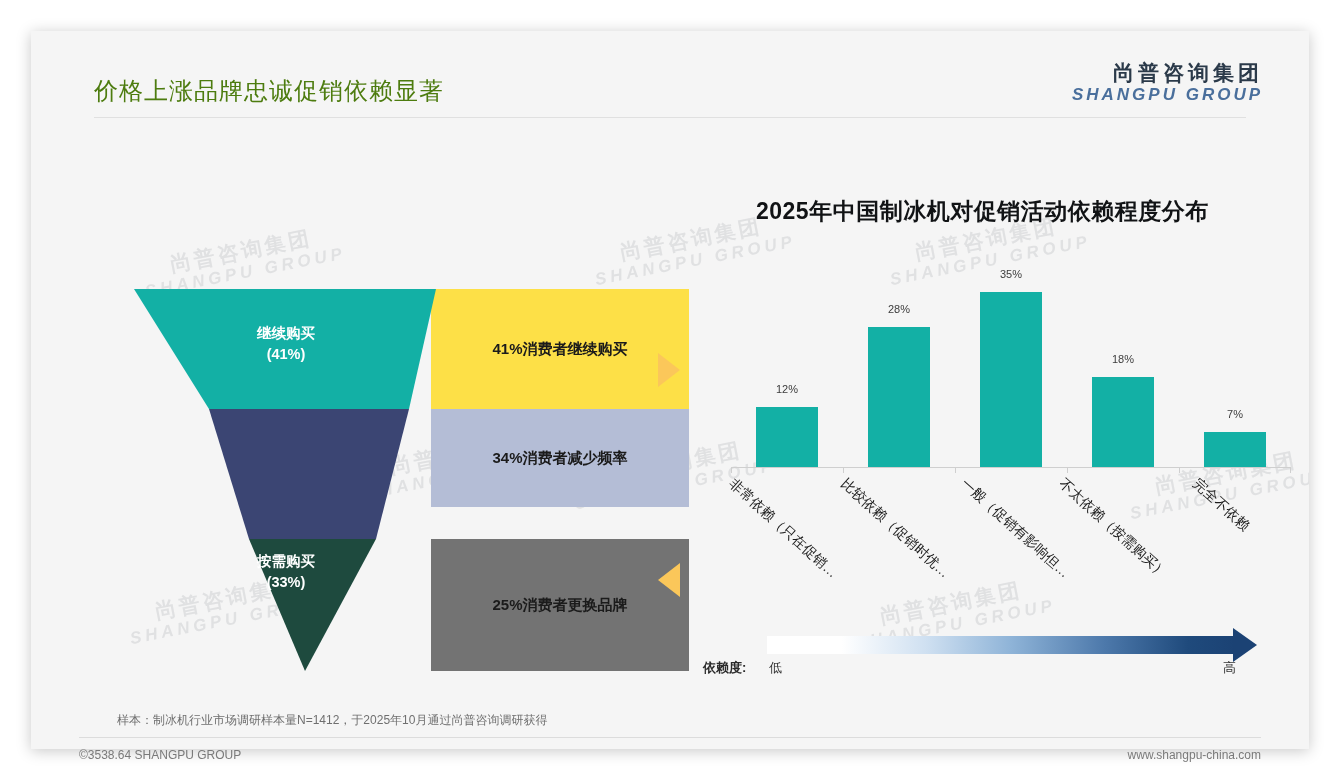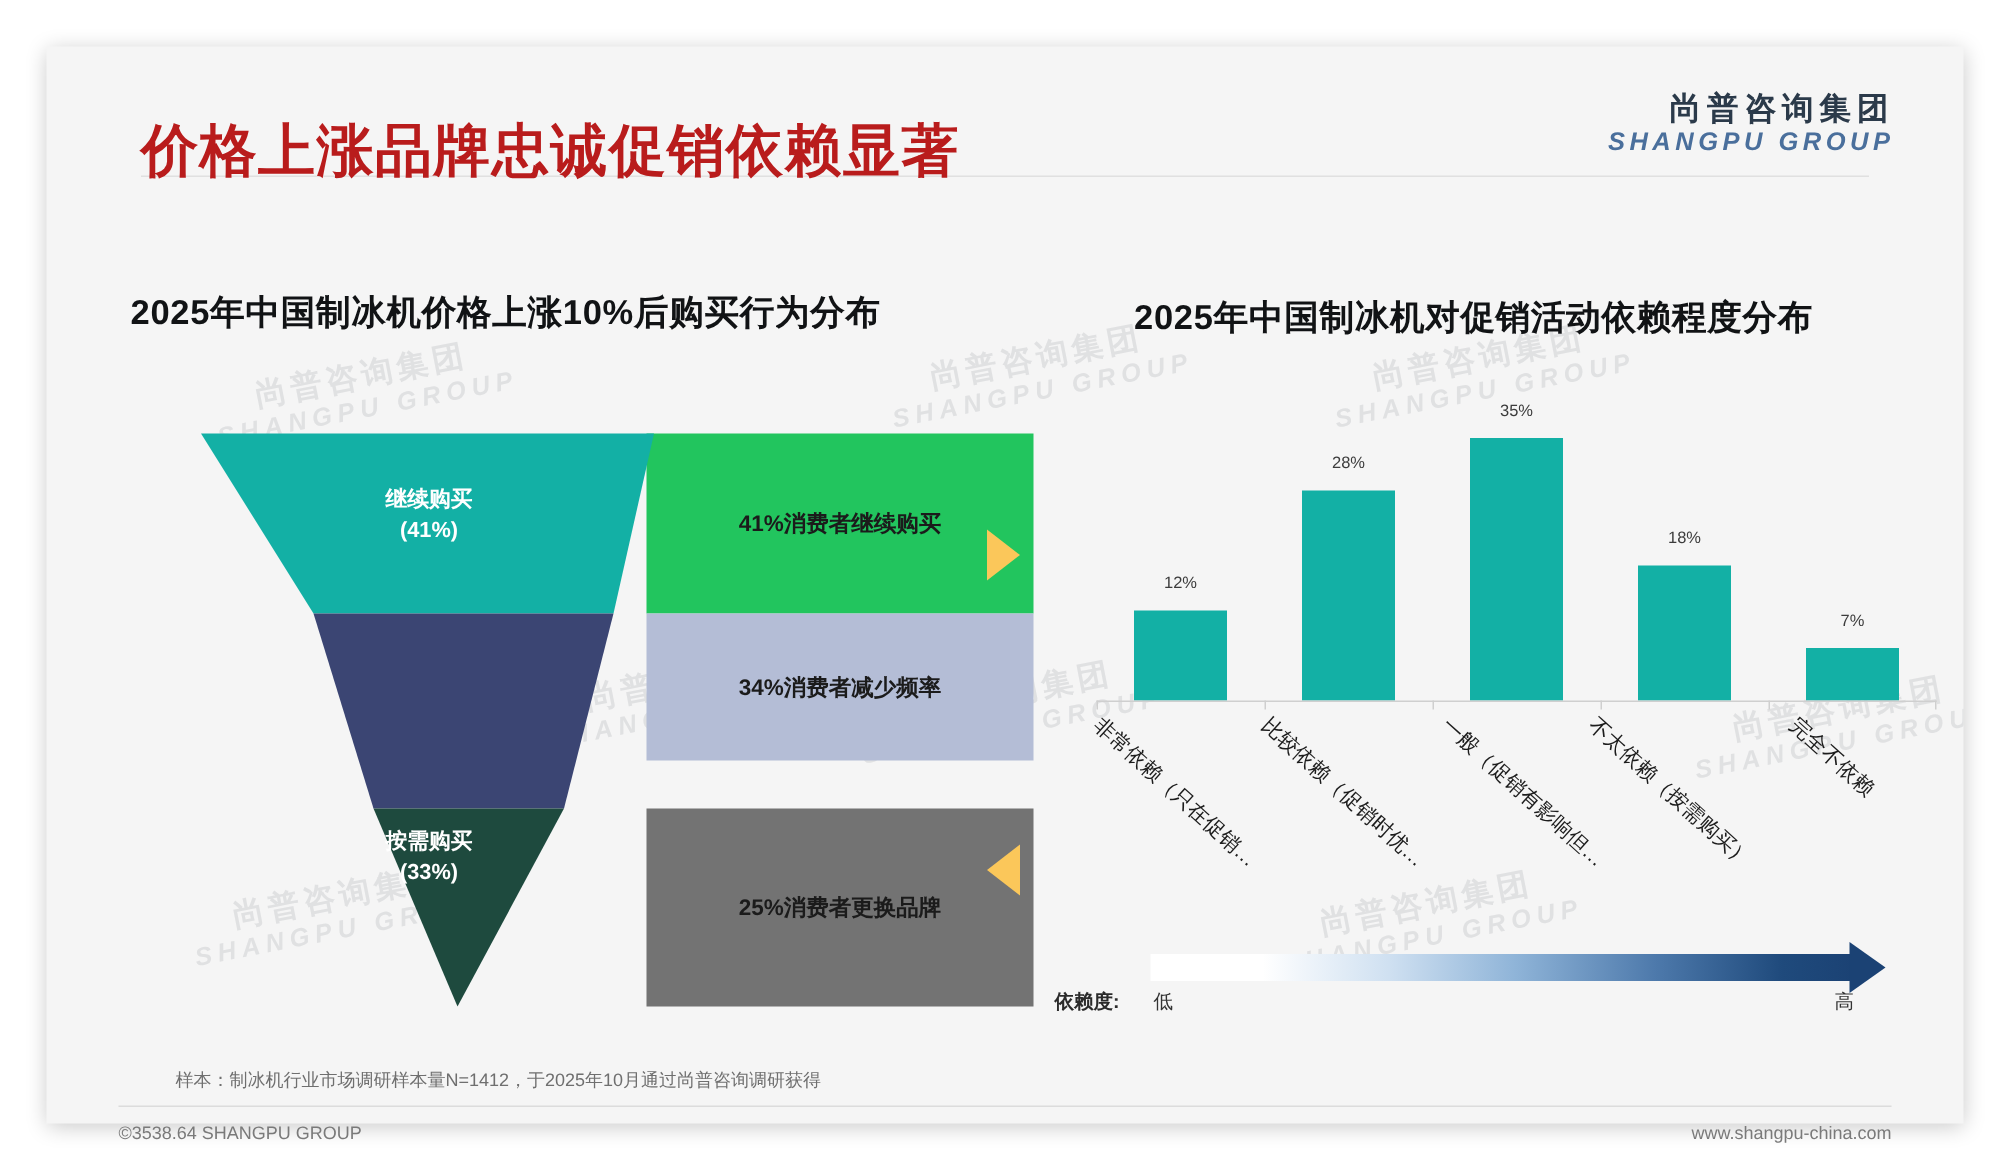--- a/index.html
+++ b/index.html
@@ -31,21 +31,21 @@
   }
   .wm .cn { font-size: 21px; letter-spacing: 3px; display:block; }
   .wm .en { font-size: 17px; letter-spacing: 4px; display:block; font-style: italic; }
 
   
   .header {
     position: absolute; left: 0; top: 0; width: 100%; height: 84px; z-index: 5;
   }
   .main-title {
     position: absolute; left: 63px; top: 44px;
-    font-size: 38px; font-weight: 700; color: #b91c1c;
+    font-size: 24px; font-weight: 400; color: #4d7c0f;
     letter-spacing: 1px; white-space: nowrap;
   }
   .logo { position: absolute; right: 46px; top: 30px; text-align: right; }
   .logo-cn {
     font-size: 21px; font-weight: 700; color: #2b3a4a;
     letter-spacing: 4px; line-height: 1.15;
   }
   .logo-en {
     font-size: 17px; font-weight: 700; font-style: italic; color: #4a6f9c;
     letter-spacing: 3px; line-height: 1.2;
@@ -182,26 +182,25 @@
 
   <div class="header">
     <div class="main-title">价格上涨品牌忠诚促销依赖显著</div>
     <div class="logo">
       <div class="logo-cn">尚普咨询集团</div>
       <div class="logo-en">SHANGPU GROUP</div>
     </div>
   </div>
   <div class="header-rule"></div>
 
-  <div class="panel-title" id="left-title">2025年中国制冰机价格上涨10%后购买行为分布</div>
   <div class="panel-title" id="right-title">2025年中国制冰机对促销活动依赖程度分布</div>
 
   <div class="funnel-wrap">
 
-    <div class="band" style="top:8px;   height:120px; background:#22c55e;">
+    <div class="band" style="top:8px;   height:120px; background:#fde047;">
       <span>41%消费者继续购买</span>
     </div>
     <div class="band" style="top:128px; height:98px; background:#b4bdd6;">
       <span>34%消费者减少频率</span>
     </div>
     <div class="band" style="top:258px; height:132px; background:#737373;">
       <span>25%消费者更换品牌</span>
     </div>
 
     <svg class="fsvg" width="600" height="400" viewBox="0 0 600 400">

